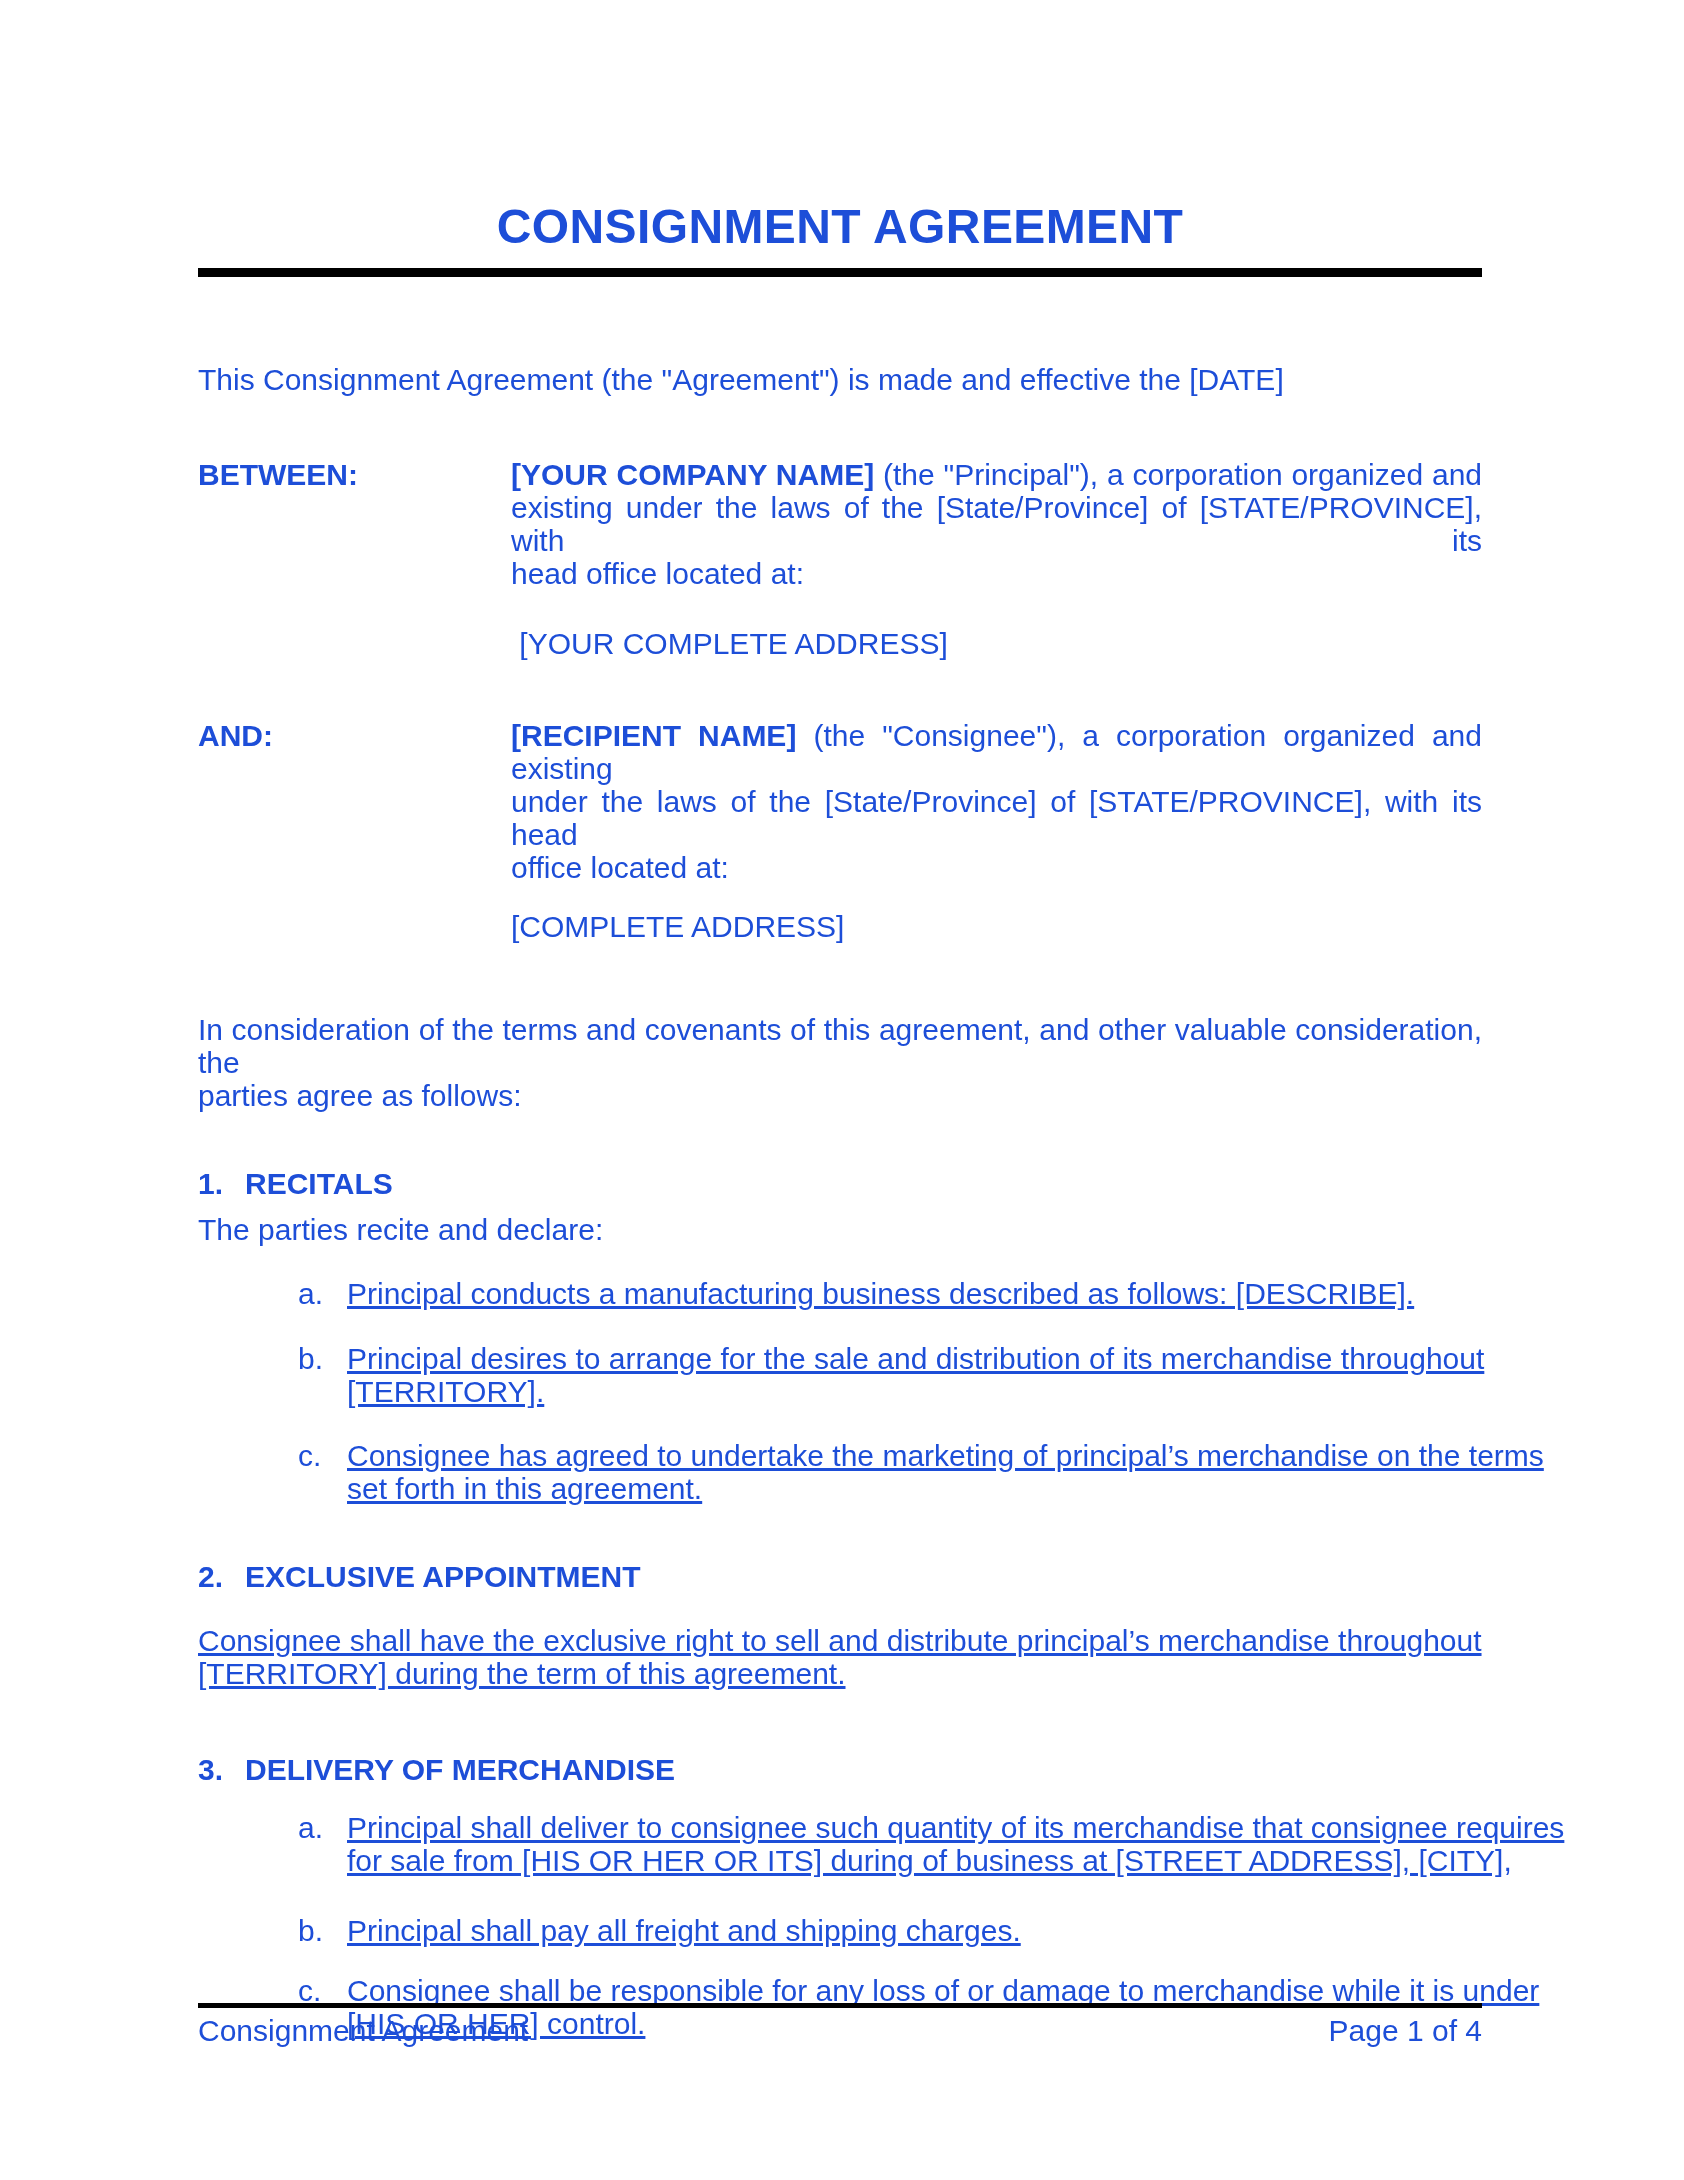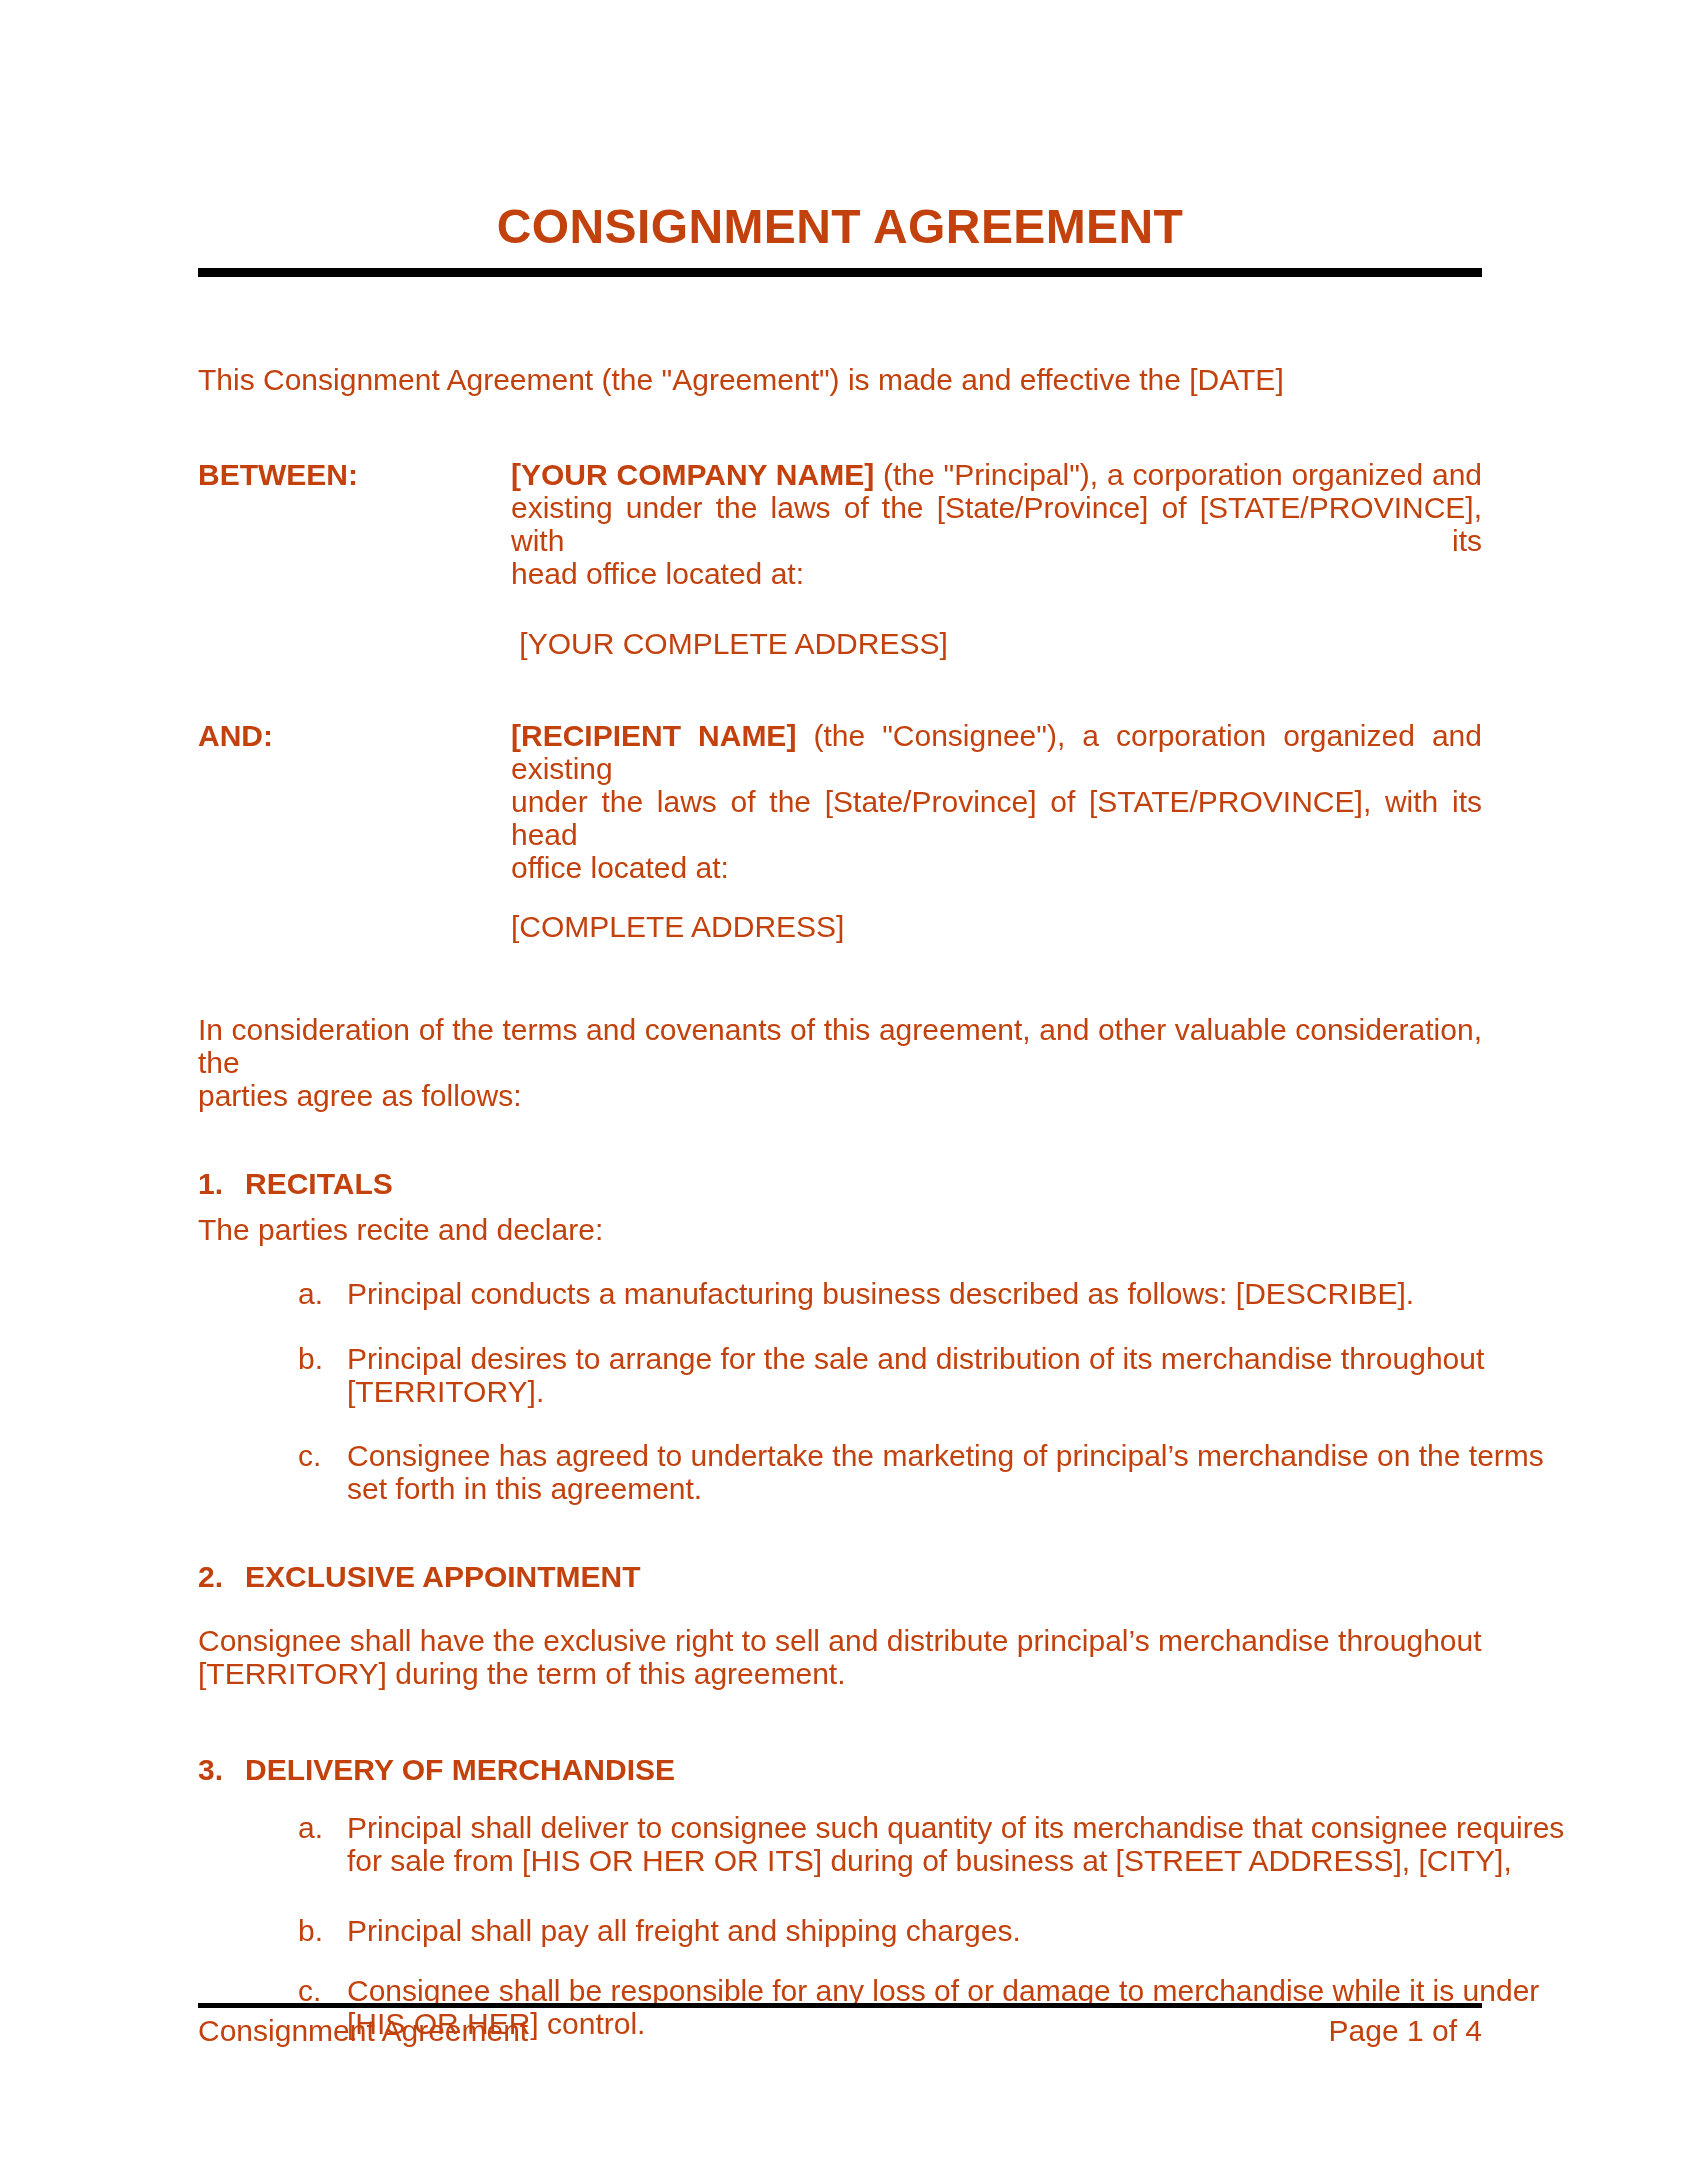--- a/index.html
+++ b/index.html
@@ -5,21 +5,21 @@
   html, body {
     margin: 0;
     padding: 0;
     background: #ffffff;
   }
   .page {
     position: relative;
     width: 1685px;
     height: 2181px;
     background: #ffffff;
-    color: #c2410c;
+    color: #1d4ed8;
     font-family: "Liberation Sans", "DejaVu Sans", sans-serif;
     font-size: 30px;
     line-height: 33px;
     box-sizing: border-box;
     padding: 198px 203px 0 198px;
     overflow: hidden;
   }
   .b { font-weight: bold; }
 
   .title {
@@ -86,21 +86,21 @@
   .list-item {
     display: flex;
     align-items: flex-start;
   }
   .item-marker {
     margin-left: 100px;
     width: 49px;
     flex: 0 0 49px;
   }
   .item-text { flex: 1 1 auto; }
-  .iline { white-space: nowrap; }
+  .iline { white-space: nowrap; text-decoration: underline; }
 
   .m-1a { margin-top: 31.5px; }
   .m-1b { margin-top: 32px; }
   .m-1c { margin-top: 31px; }
   .m-3a { margin-top: 25px; }
   .m-3b { margin-top: 37px; }
   .m-3c { margin-top: 26.4px; }
 
   .footer {
     position: absolute;

